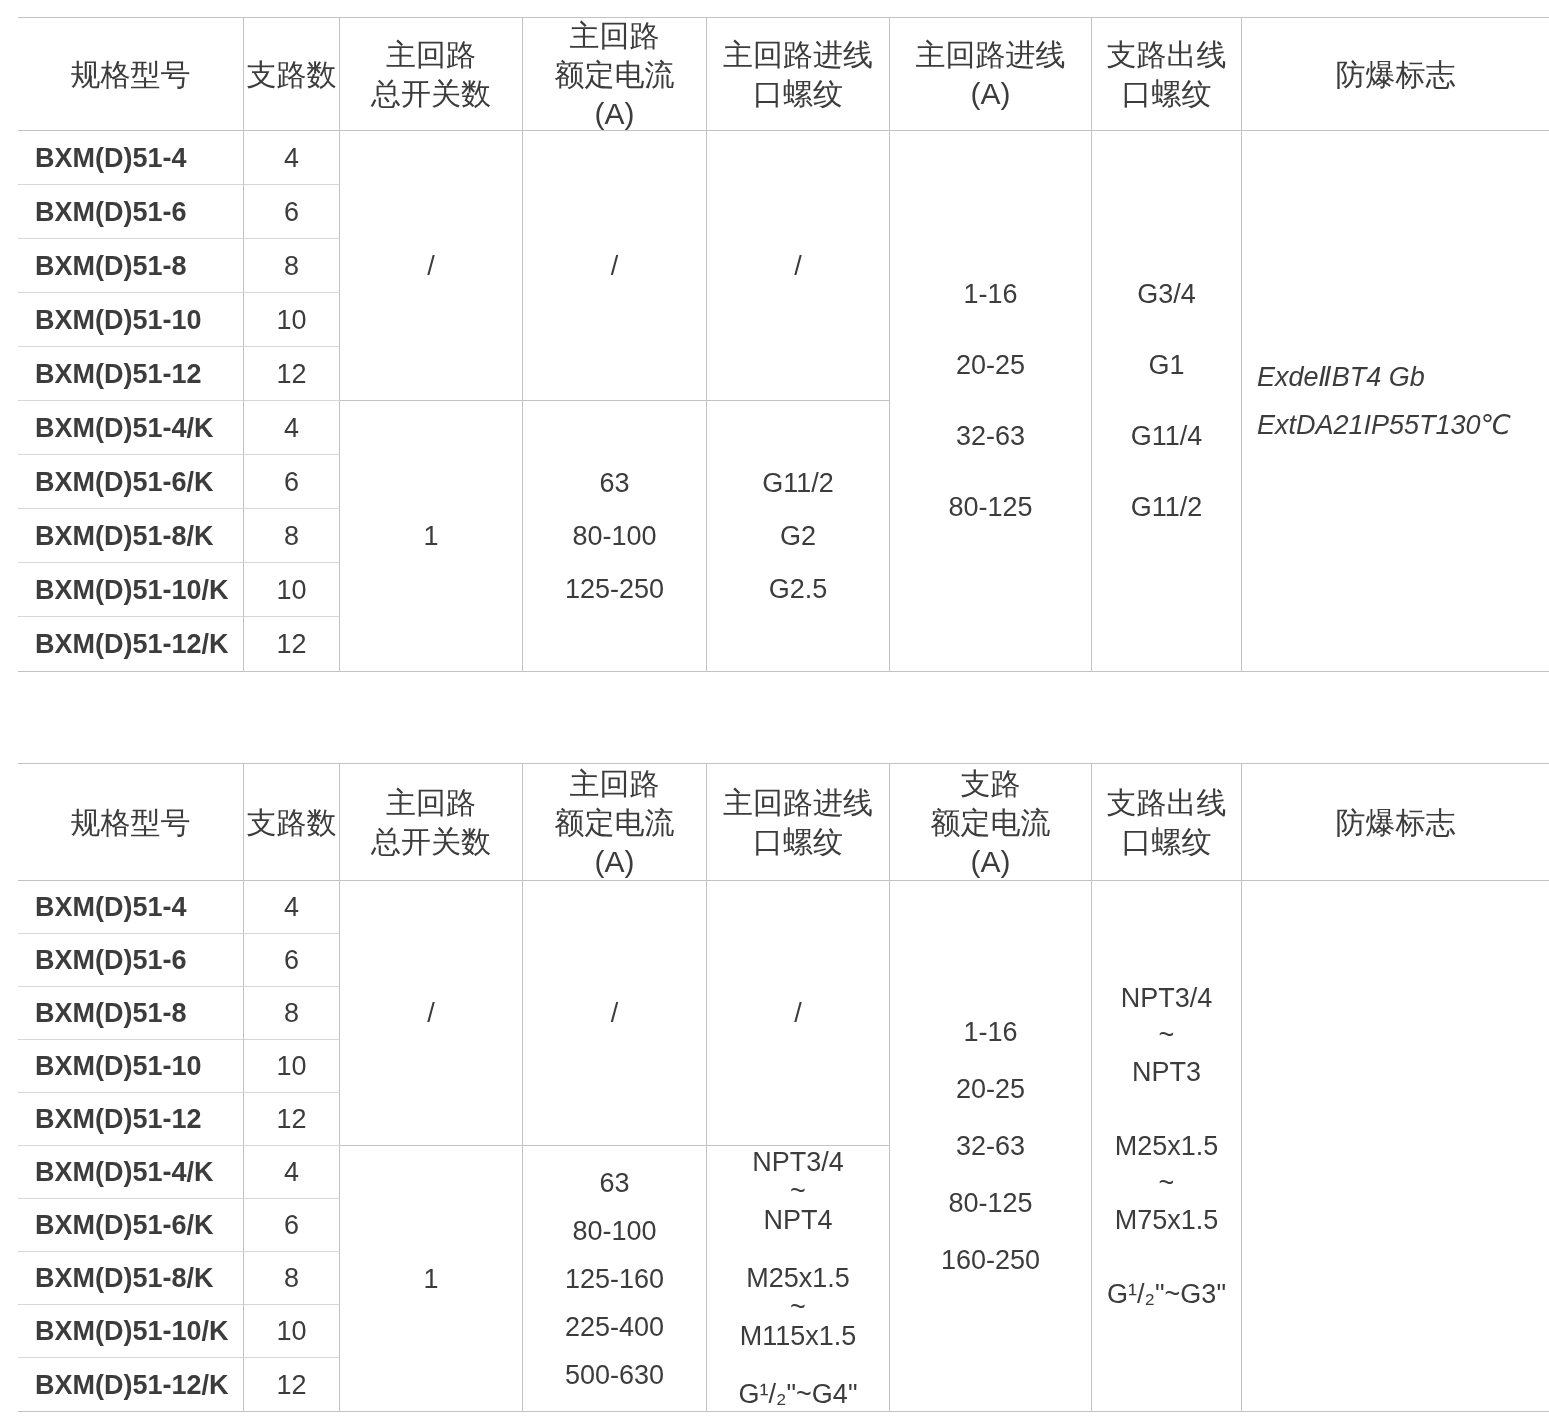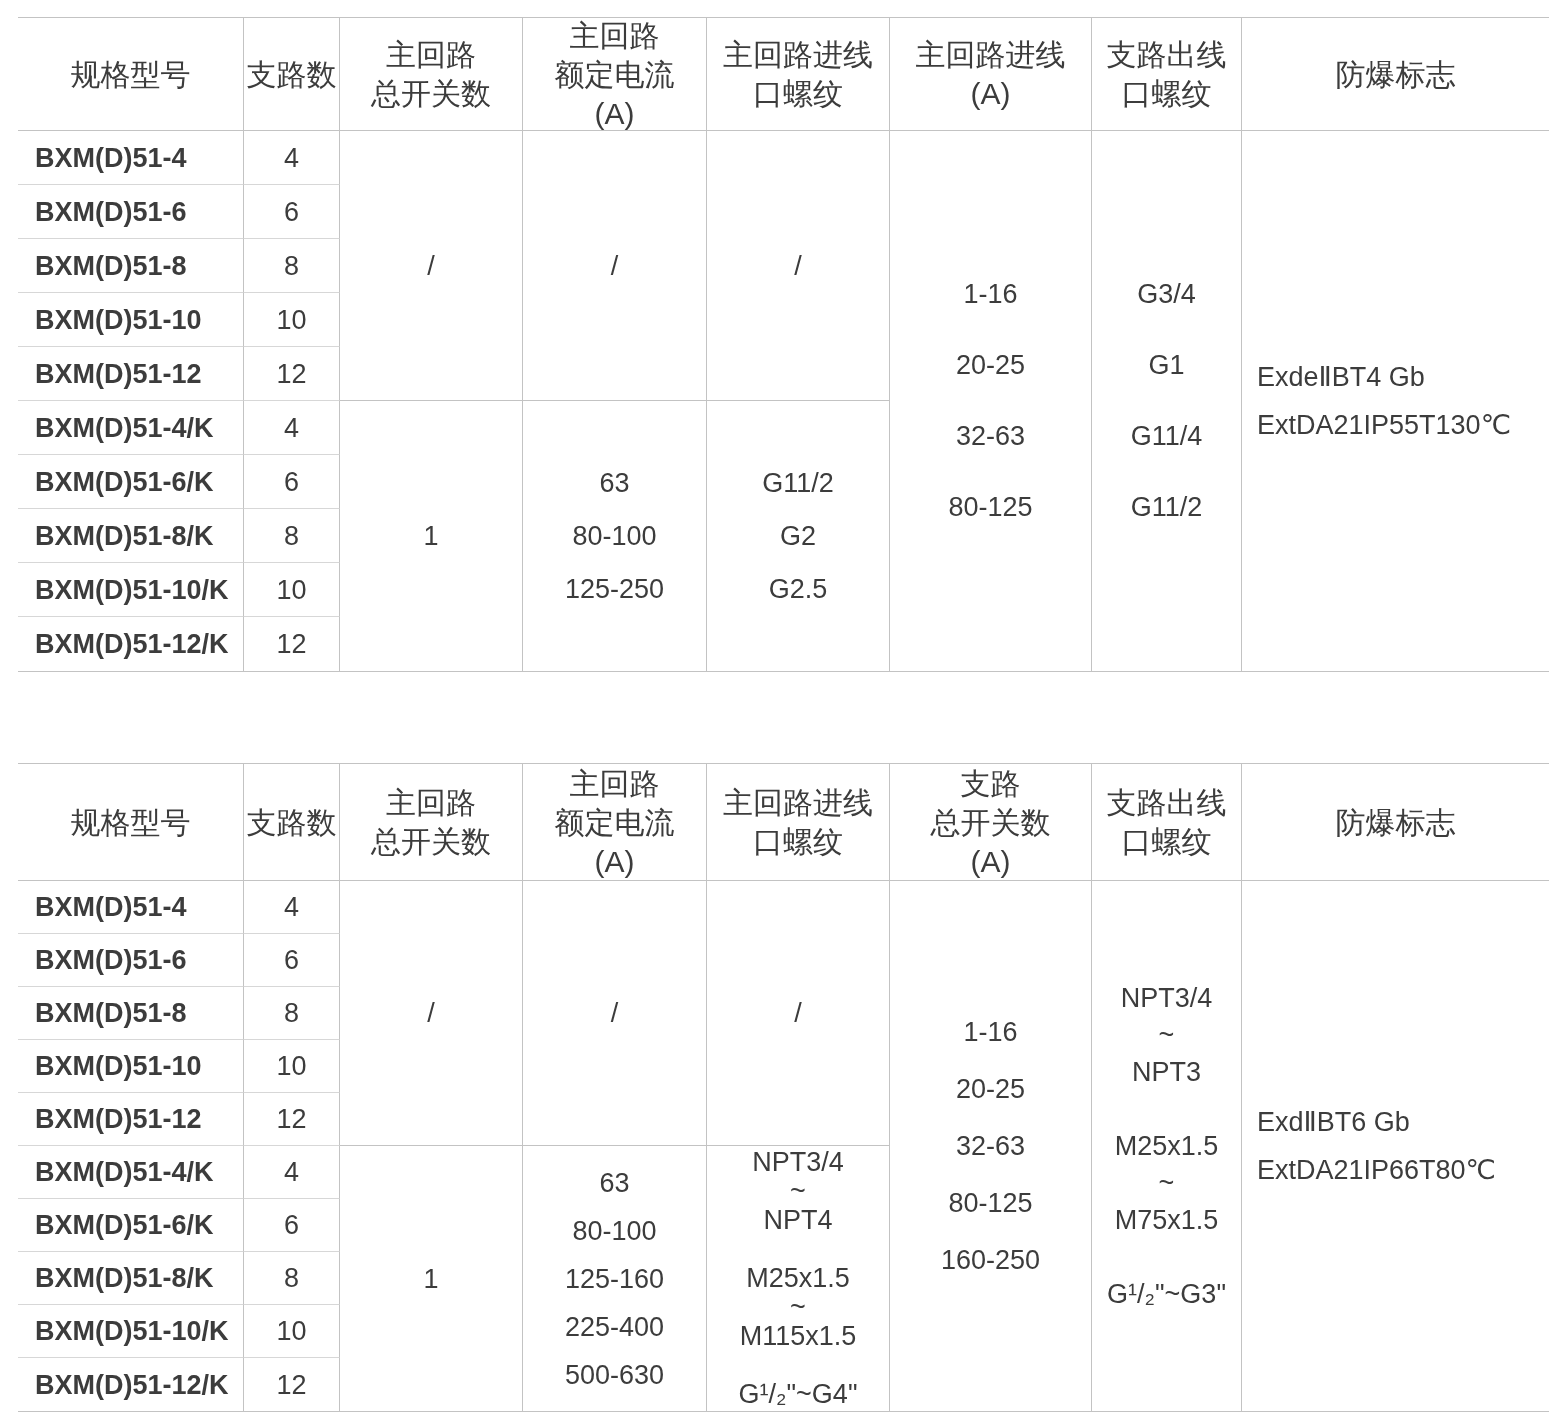--- a/index.html
+++ b/index.html
@@ -55,20 +55,21 @@
   .lh71{line-height:71px;}
   .lh48{line-height:48px;}
   .lh29{line-height:29px;}
   .lh57{line-height:57px;}
   .lh37{line-height:37px;}
   .ex{
     justify-content:flex-start;
     text-align:left;
     padding-left:15px;
     line-height:48px;
+    font-style:italic;
   }
 </style>
 </head>
 <body>
 
 <section class="spec-table" id="t1">
   <div class="cell h c1">规格型号</div>
   <div class="cell h c2">支路数</div>
   <div class="cell h c3">主回路
 总开关数</div>
@@ -131,21 +132,21 @@
   <div class="cell h c1">规格型号</div>
   <div class="cell h c2">支路数</div>
   <div class="cell h c3">主回路
 总开关数</div>
   <div class="cell h c4">主回路
 额定电流
 (A)</div>
   <div class="cell h c5">主回路进线
 口螺纹</div>
   <div class="cell h c6">支路
-总开关数
+额定电流
 (A)</div>
   <div class="cell h c7">支路出线
 口螺纹</div>
   <div class="cell h c8">防爆标志</div>
 
   <div class="cell m c1 r1">BXM(D)51-4</div>
   <div class="cell m c1 r2">BXM(D)51-6</div>
   <div class="cell m c1 r3">BXM(D)51-8</div>
   <div class="cell m c1 r4">BXM(D)51-10</div>
   <div class="cell m c1 r5">BXM(D)51-12</div>
@@ -191,15 +192,13 @@
 160-250</div>
   <div class="cell c7 span-all lh37">NPT3/4
 ~
 NPT3
 
 M25x1.5
 ~
 M75x1.5
 
 G¹/₂"~G3"</div>
-  <div class="cell c8 span-all ex">ExdⅡBT6 Gb
-ExtDA21IP66T80℃</div>
 </section>
 
 </body></html>

